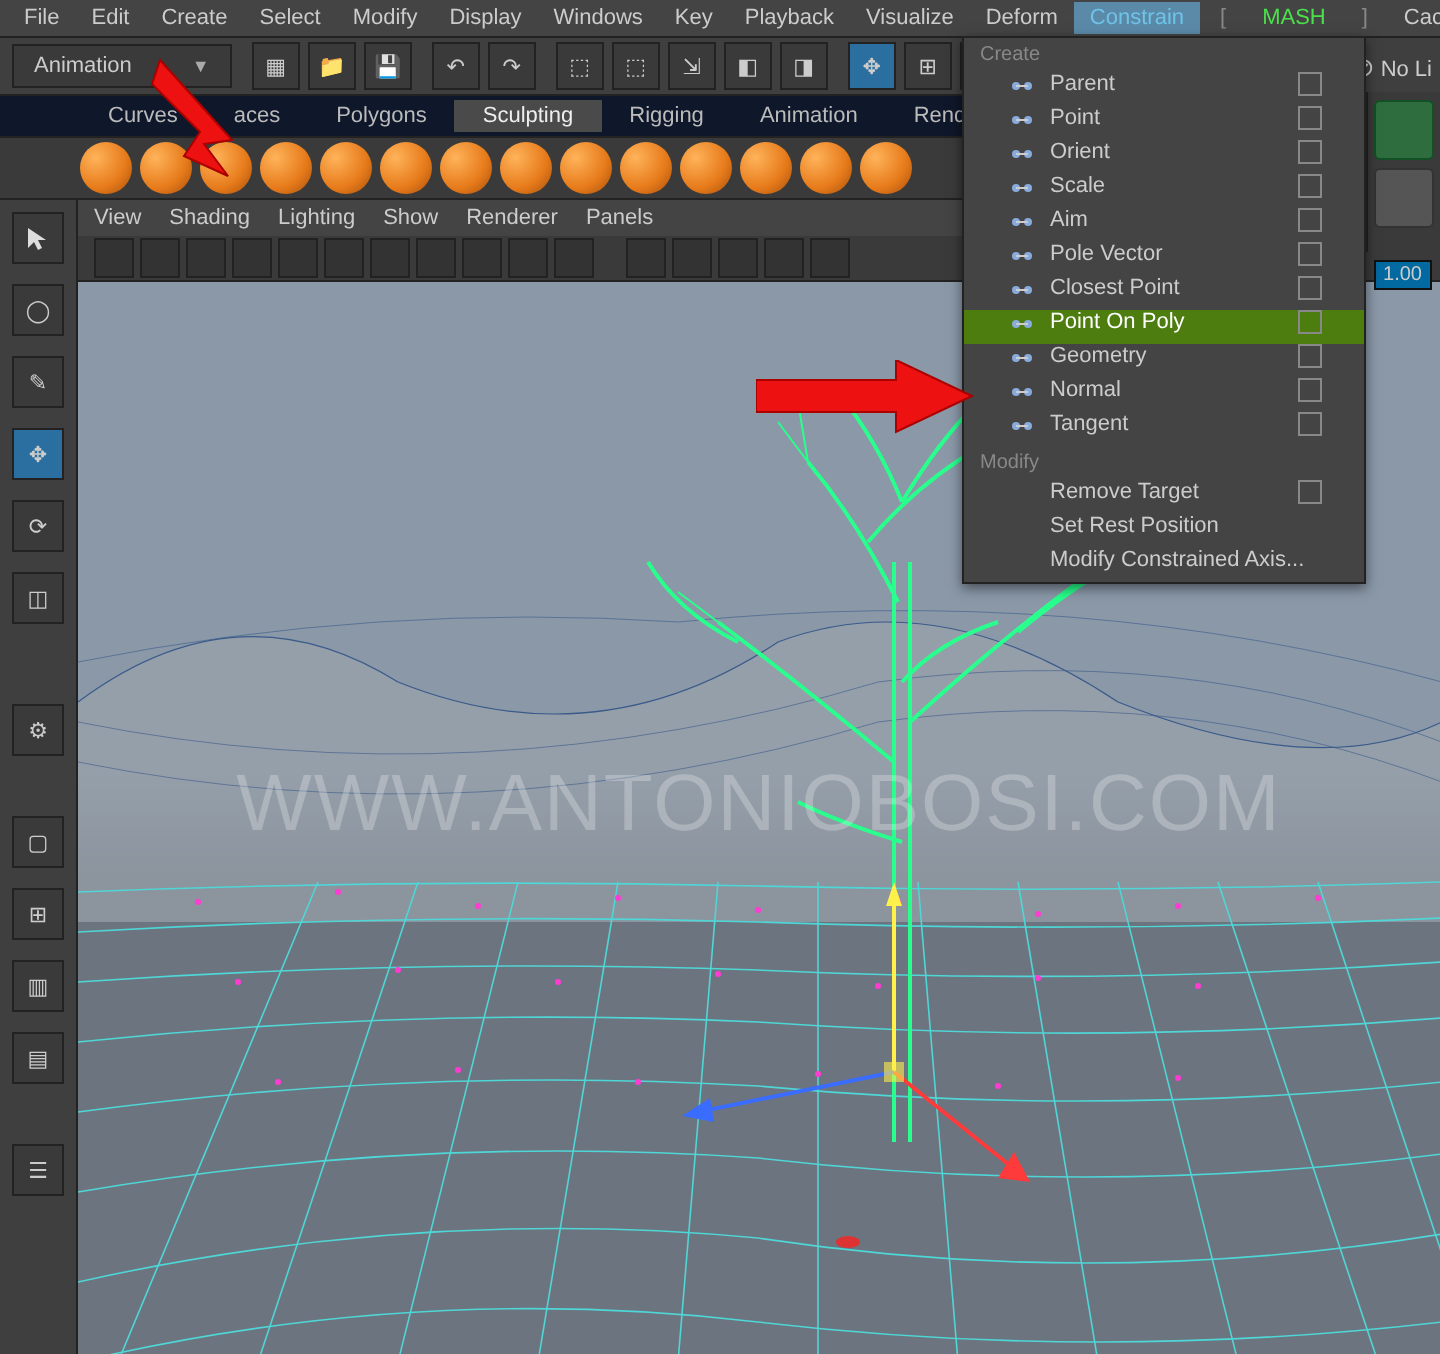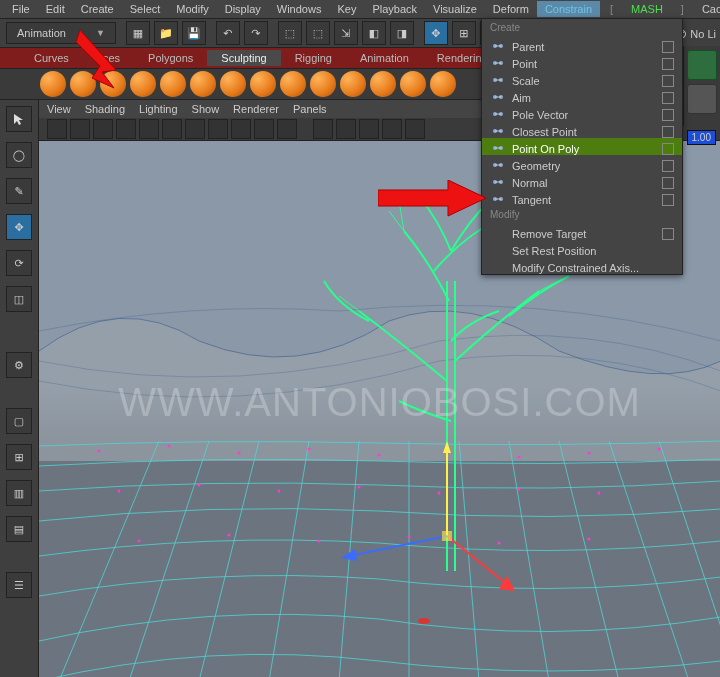--- a/index.html
+++ b/index.html
@@ -7,51 +7,51 @@
   .topmenu span{padding:2px 8px;cursor:default}
   .topmenu span.hot{color:#6fc3e8;background:#5b8aa8}
   .topmenu span.mash{color:#4be04b}
   .topmenu span.brk{margin:0 2px;color:#888}
   .row2{display:flex;align-items:center;height:28px;background:#3f3f3f;border-top:1px solid #222;border-bottom:1px solid #222}
   .modeSel{display:flex;align-items:center;background:#3a3a3a;border:1px solid #222;height:20px;padding:0 10px;margin-left:6px;position:relative}
   .modeSel .tri{margin-left:30px;font-size:9px;color:#aaa}
   .iconbtn{width:22px;height:22px;margin-left:4px;display:flex;align-items:center;justify-content:center;background:#3a3a3a;border:1px solid #222;color:#ccc}
   .spacer{width:6px}
   .nolin{margin-left:auto;padding-right:4px;color:#ccc;font-size:11px}
-  .shelfTabs{display:flex;align-items:center;height:20px;background:#7f1d1d;border-bottom:1px solid #222;padding-left:20px}
+  .shelfTabs{display:flex;align-items:center;height:20px;background:#0f172a;border-bottom:1px solid #222;padding-left:40px}
   .shelfTabs span{padding:2px 14px;color:#bbb}
   .shelfTabs span.active{background:#4a4a4a;color:#eee}
   .shelfRow{display:flex;align-items:center;height:30px;background:#3a3a3a;border-bottom:1px solid #222;padding-left:40px;gap:4px}
   .shelfIc{width:26px;height:26px;border-radius:13px;background:radial-gradient(circle at 30% 30%,#ffb35a,#e67a1a 60%,#a24e0e)}
   .mainarea{position:relative;display:flex;height:calc(677px - 18px - 28px - 20px - 30px)}
   .leftTool{width:38px;background:#3f3f3f;border-right:1px solid #222;display:flex;flex-direction:column;align-items:center;padding-top:6px;gap:10px}
   .lt{width:24px;height:24px;display:flex;align-items:center;justify-content:center;background:#3a3a3a;border:1px solid #222}
   .lt.active{background:#2a6fa0}
   .vpWrap{flex:1;position:relative;background:#3b3b3b}
   .vpMenu{display:flex;align-items:center;height:18px;background:#444;padding-left:8px;gap:14px}
   .vpIcons{display:flex;align-items:center;height:22px;background:#3a3a3a;padding-left:8px;gap:3px;border-bottom:1px solid #222}
   .vpIcons .sm{width:18px;height:18px;background:#333;border:1px solid #222}
   .viewport{position:relative;width:100%;height:calc(100% - 40px);background:linear-gradient(#8a98a8 0%,#8a98a8 45%,#6c747f 55%,#6c747f 100%);overflow:hidden}
   .watermark{position:absolute;top:50%;left:50%;transform:translate(-50%,-32px);font-size:40px;font-weight:normal;color:rgba(255,255,255,0.25);letter-spacing:1px;white-space:nowrap}
   svg.scene{position:absolute;top:0;left:0}
   
   .dropdown{position:absolute;top:18px;left:481px;width:200px;background:#444;border:1px solid #222;box-shadow:0 2px 6px rgba(0,0,0,0.5);z-index:50}
   .dd-head{padding:3px 8px;color:#888;font-size:10px}
-  .dd-item{display:flex;align-items:flex-end;height:17px;padding:0 8px}
+  .dd-item{display:flex;align-items:flex-start;height:17px;padding:0 21px}
   .dd-item .ic{width:16px;height:14px;margin-right:6px;display:flex;align-items:center;justify-content:center}
   .dd-item .txt{flex:1}
   .dd-item .box{width:10px;height:10px;border:1px solid #888}
   .dd-item.sel{background:#4d7c0f;color:#fff}
   .dd-item .arr{font-size:9px;color:#aaa}
   
   .arrow1{position:absolute;top:22px;left:70px;z-index:60}
   .arrow2{position:absolute;top:180px;left:378px;z-index:60}
   .rightEdge{position:absolute;top:46px;right:0;width:36px;height:80px;background:#3a3a3a;border-left:1px solid #222;z-index:10}
   .rightEdge .chip{width:28px;height:28px;margin:4px auto;background:#2e6e3e;border:1px solid #145026;border-radius:3px}
-  .rightNum{position:absolute;top:130px;right:4px;background:#1d4ed8;border:1px solid #111;padding:1px 4px;font-size:10px;color:#ccc;z-index:10}
+  .rightNum{position:absolute;top:130px;right:4px;background:#0369a1;border:1px solid #111;padding:1px 4px;font-size:10px;color:#ccc;z-index:10}
 </style>
 </head>
 <body>
 
 <div class="topmenu">
   <span>File</span>
   <span>Edit</span>
   <span>Create</span>
   <span>Select</span>
   <span>Modify</span>
@@ -304,20 +304,31 @@
       <span class="box"></span>
     </div>
     <div class="dd-item">
       <span class="ic">
         <svg width="12" height="12">
           <circle cx="3" cy="6" r="2" fill="#8ad"></circle>
           <circle cx="9" cy="6" r="2" fill="#8ad"></circle>
           <line x1="3" y1="6" x2="9" y2="6" stroke="#ccc"></line>
         </svg>
       </span>
+      <span class="txt">Orient</span>
+      <span class="box"></span>
+    </div>
+    <div class="dd-item">
+      <span class="ic">
+        <svg width="12" height="12">
+          <circle cx="3" cy="6" r="2" fill="#8ad"></circle>
+          <circle cx="9" cy="6" r="2" fill="#8ad"></circle>
+          <line x1="3" y1="6" x2="9" y2="6" stroke="#ccc"></line>
+        </svg>
+      </span>
       <span class="txt">Scale</span>
       <span class="box"></span>
     </div>
     <div class="dd-item">
       <span class="ic">
         <svg width="12" height="12">
           <circle cx="3" cy="6" r="2" fill="#8ad"></circle>
           <circle cx="9" cy="6" r="2" fill="#8ad"></circle>
           <line x1="3" y1="6" x2="9" y2="6" stroke="#ccc"></line>
         </svg>

